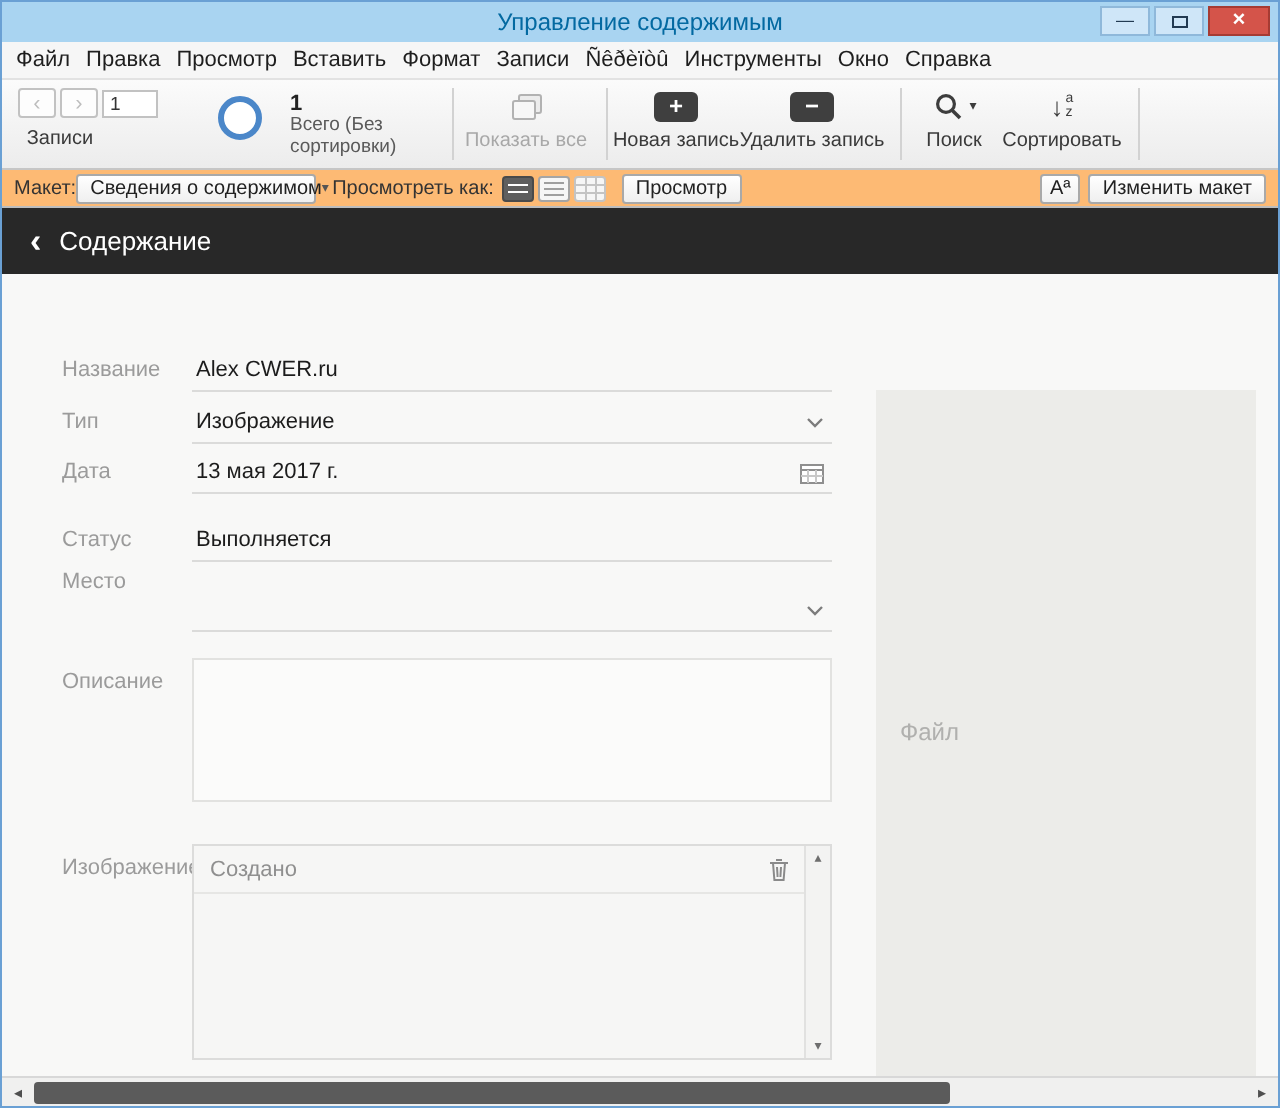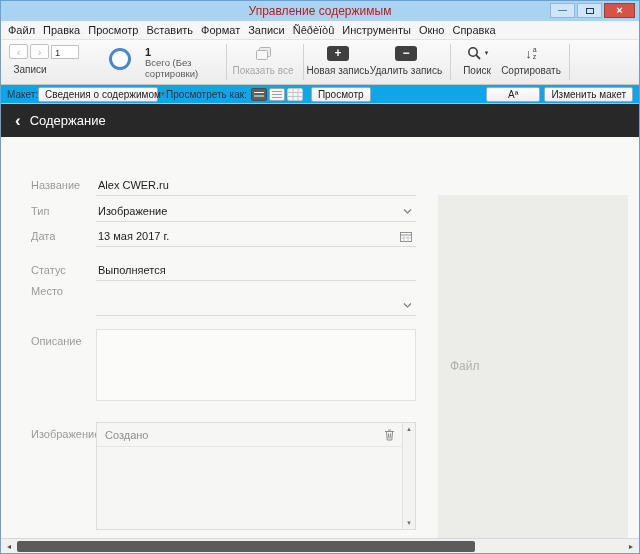--- a/index.html
+++ b/index.html
@@ -2,21 +2,21 @@
 <html><head>
 <meta charset="utf-8">
 <style>
   html,body { margin:0; padding:0; }
   body { width:640px; height:554px; background:#cfcfcf; font-family:"Liberation Sans", sans-serif; }
   * { box-sizing:border-box; }
   .window { position:relative; width:640px; height:554px; border:1px solid #6aa0d4; background:#f5f5f4; overflow:hidden; }
 
   
   .titlebar { position:relative; height:20px; background:#a9d4f1; }
-  .title { position:absolute; left:0; right:0; top:0; height:20px; line-height:20px; text-align:center; font-size:12px; color:#b91c1c; }
+  .title { position:absolute; left:0; right:0; top:0; height:20px; line-height:20px; text-align:center; font-size:12px; color:#0369a1; }
   .caption { position:absolute; right:4px; top:2px; display:flex; gap:2px; z-index:2; }
   .cap-btn { height:15px; display:flex; align-items:center; justify-content:center; cursor:default; }
   .cap-min,.cap-max { width:25px; background:#cfe6f8; border:1px solid #8fb8da; color:#223a52; font-size:9px; line-height:1; }
   .cap-close { width:31px; background:#d4544a; border:1px solid #a63b33; color:#fff; font-size:11px; font-weight:bold; line-height:1; }
   .max-glyph { width:8px; height:6px; border:1px solid #223a52; display:inline-block; }
 
   
   .menubar { height:19px; background:#f6f6f6; border-bottom:1px solid #e2e2e2; display:flex; align-items:center; padding-left:3px; }
   .menu-item { font-size:11px; color:#1e1e1e; padding:0 4px; white-space:nowrap; }
 
@@ -38,29 +38,29 @@
   .tool-label.disabled { color:#a8a8a8; }
   .icon-dark { width:22px; height:15px; background:#3f3f3f; border-radius:3px; color:#fff; font-size:12px; font-weight:bold; display:flex; align-items:center; justify-content:center; line-height:1; }
   .caret-sm { font-size:7px; color:#3d3d3d; margin-left:2px; }
   .sort-icon { display:flex; align-items:center; }
   .sort-arrow { font-size:13px; color:#3d3d3d; font-weight:bold; }
   .sort-az { display:flex; flex-direction:column; font-size:7px; line-height:7px; color:#3d3d3d; margin-left:1px; }
   .w-showall { width:62px; } .w-new { width:58px; } .w-del { width:70px; }
   .w-find { width:42px; } .w-sort { width:58px; } .w-share { width:66px; }
 
   
-  .layoutbar { height:19px; background:#0ea5e9; border-bottom:1px solid #bdbdbd; display:flex; align-items:center; padding:0 6px; }
+  .layoutbar { height:19px; background:#fdba74; border-bottom:1px solid #bdbdbd; display:flex; align-items:center; padding:0 6px; }
   .lb-label { font-size:10px; color:#333; white-space:nowrap; }
   .lb-btn { height:15px; background:linear-gradient(#ffffff,#efefef); border:1px solid #a9a9a9; border-radius:2px; display:inline-flex; align-items:center; padding:0 6px; font-size:10px; color:#222; white-space:nowrap; font-family:"Liberation Sans", sans-serif; }
   .layout-select { width:120px; justify-content:space-between; margin:0 8px 0 0; padding:0 4px 0 6px; }
   .layout-select .caret { font-size:7px; color:#555; }
   .viewas { display:flex; gap:2px; margin:0 8px 0 4px; }
   .view-btn { padding:0; border:0; background:none; height:13px; }
   .lb-right { margin-left:auto; display:flex; gap:4px; }
-  .lb-format { padding:0 21px; }
+  .lb-format { padding:0 4px; }
 
   
   .content-header { height:33px; background:#282828; display:flex; align-items:center; padding-left:14px; }
   .back-chevron { color:#fff; font-size:17px; line-height:1; margin-right:9px; font-weight:bold; }
   .header-title { color:#fff; font-size:13px; }
 
   
   .content { position:relative; height:401px; background:#f8f8f7; overflow:hidden; }
   .fld-label { position:absolute; left:30px; font-size:11px; color:#9b9b9b; line-height:21px; }
   .fld-label-top { line-height:14px; }

